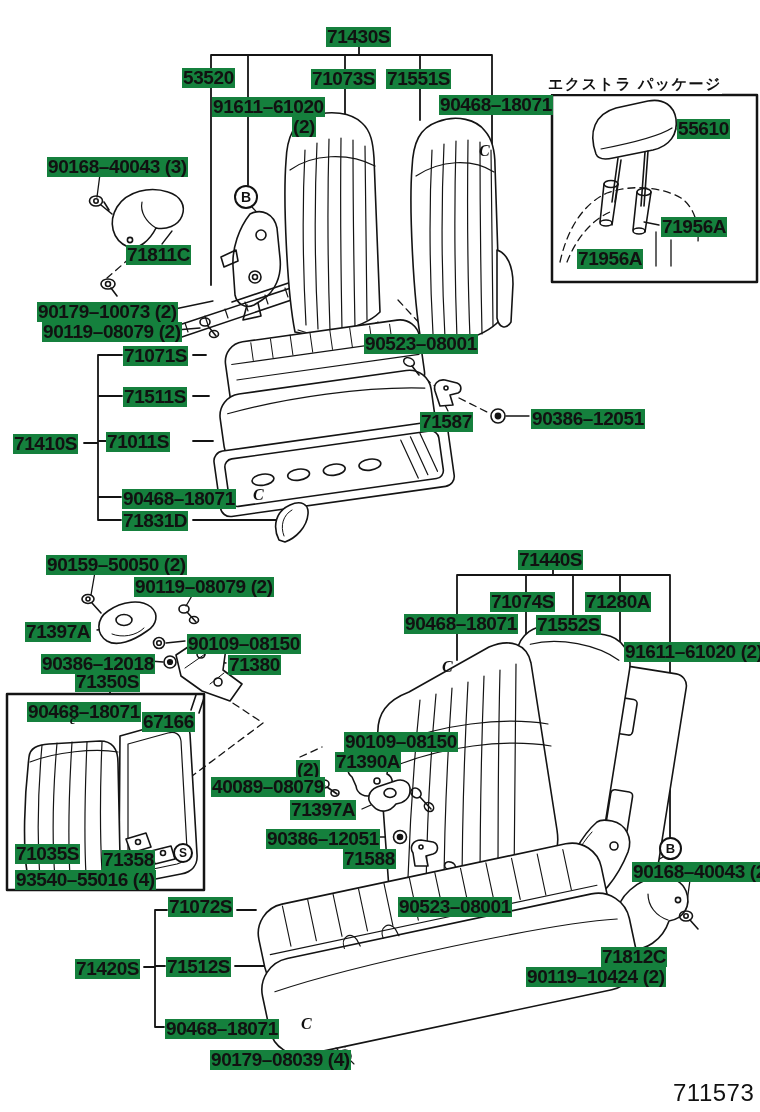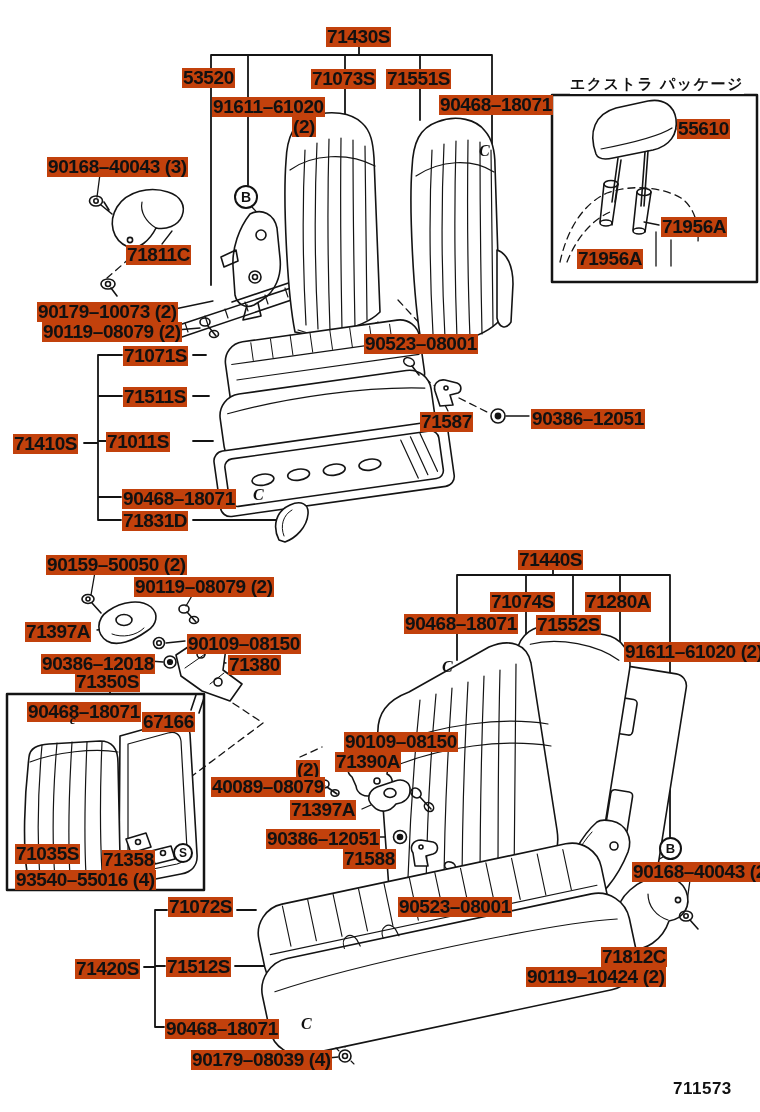--- a/index.html
+++ b/index.html
@@ -1,23 +1,23 @@
 <!DOCTYPE html>
 <html><head>
 <meta charset="utf-8">
 <style>
   html,body{margin:0;padding:0;background:#fff;}
   #stage{position:relative;width:760px;height:1112px;background:#ffffff;overflow:hidden;
          font-family:"Liberation Sans",sans-serif;}
   #art{position:absolute;left:0;top:0;}
   .pl{position:absolute;font-weight:700;font-size:19px;letter-spacing:-0.4px;color:#111;
-      white-space:nowrap;background:#c2410c;line-height:1.05;padding:0 1px;}
+      white-space:nowrap;background:#15803d;line-height:1.05;padding:0 1px;}
   .jp{position:absolute;font-weight:700;font-size:15px;letter-spacing:1.5px;color:#111;
-      white-space:nowrap;background:#fff;margin-left:22px;}
-  .fid{position:absolute;font-weight:700;font-size:17px;letter-spacing:0.5px;color:#111;}
+      white-space:nowrap;background:#fff;}
+  .fid{position:absolute;font-weight:400;font-size:24px;letter-spacing:0.5px;color:#111;}
   .circ{position:absolute;border:2.2px solid #111;border-radius:50%;color:#111;background:#fff;
         font-weight:700;text-align:center;box-sizing:border-box;}
   .cg{position:absolute;font-family:"Liberation Serif",serif;font-style:italic;font-weight:700;
       font-size:16px;color:#111;background:transparent;}
 </style>
 </head>
 <body>
 
 <div id="stage">
 
@@ -361,21 +361,21 @@
 <div class="pl" style="left:335px;top:752px">71390A</div>
 <div class="pl" style="left:296px;top:760px">(2)</div>
 <div class="pl" style="left:211px;top:777px">40089–08079</div>
 <div class="pl" style="left:290px;top:800px">71397A</div>
 <div class="pl" style="left:266px;top:829px">90386–12051</div>
 <div class="pl" style="left:343px;top:849px">71588</div>
 <div class="pl" style="left:168px;top:897px">71072S</div>
 <div class="pl" style="left:75px;top:959px">71420S</div>
 <div class="pl" style="left:166px;top:957px">71512S</div>
 <div class="pl" style="left:165px;top:1019px">90468–18071</div>
-<div class="pl" style="left:191px;top:1050px">90179–08039 (4)</div>
+<div class="pl" style="left:210px;top:1050px">90179–08039 (4)</div>
 <div class="pl" style="left:398px;top:897px">90523–08001</div>
 <div class="pl" style="left:632px;top:862px">90168–40043 (2)</div>
 <div class="pl" style="left:601px;top:947px">71812C</div>
 <div class="pl" style="left:526px;top:967px">90119–10424 (2)</div>
 <div class="fid" style="left:673px;top:1079px">711573</div>
 
 <div class="circ" style="left:234px;top:185px;width:24px;height:24px;font-size:14px;line-height:20px">B</div>
 <div class="circ" style="left:659px;top:837px;width:23px;height:23px;font-size:13px;line-height:19px">B</div>
 <div class="circ" style="left:173px;top:843px;width:20px;height:20px;font-size:12px;line-height:16px">S</div>
 

